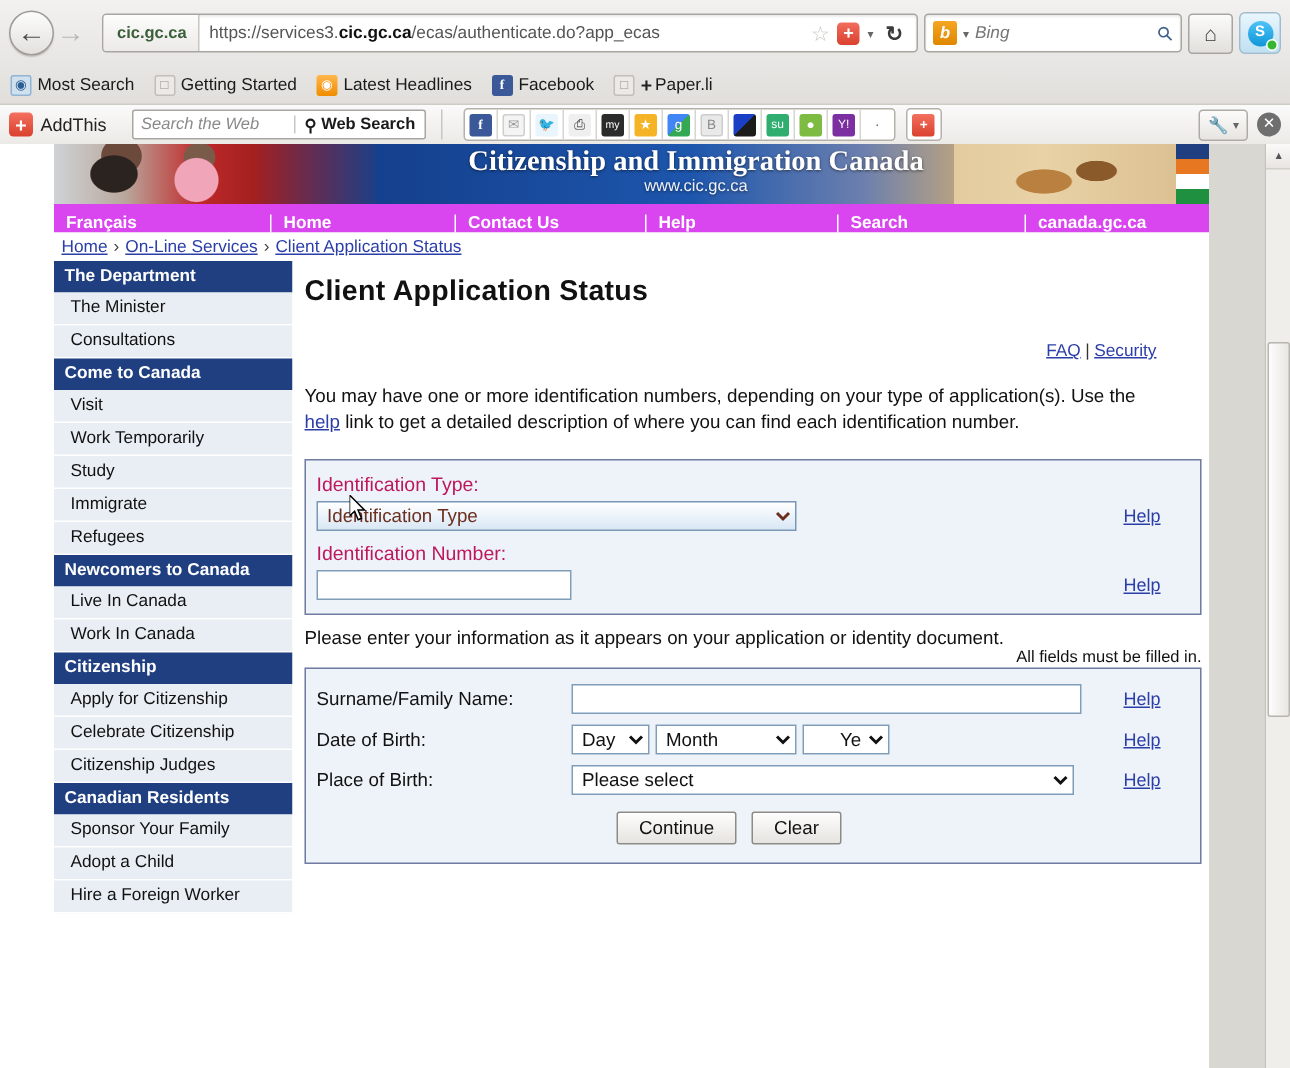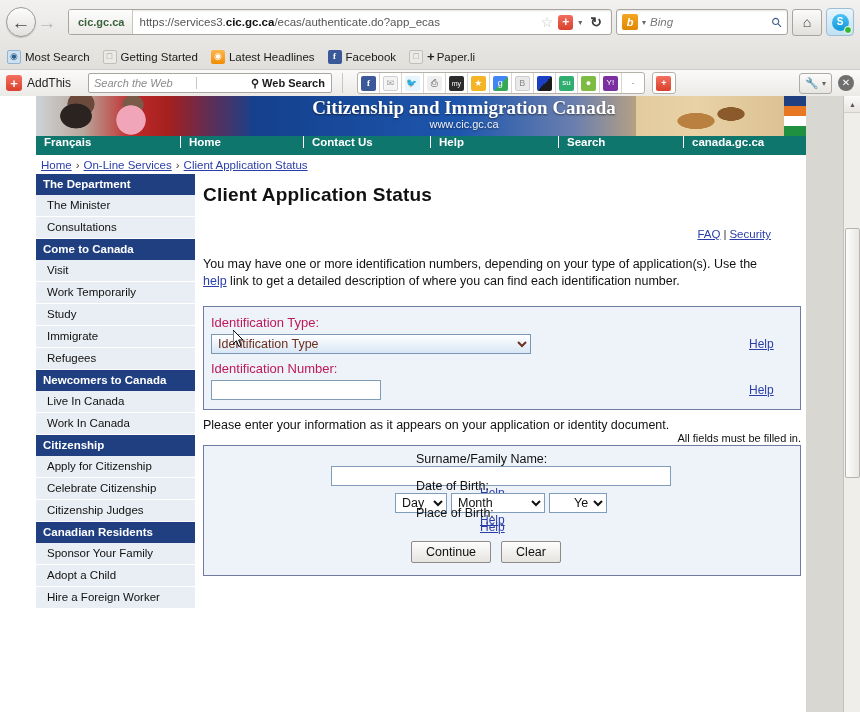--- a/index.html
+++ b/index.html
@@ -142,21 +142,20 @@
     width: 16px; height: 16px; border-radius: 3px;
     background: linear-gradient(#f4705f,#d9412e);
     color: #fff; font-size: 13px; font-weight: bold; line-height: 1;
     display: flex; align-items: center; justify-content: center;
   }
   .at-name { font-size: 12px; color: #222; }
   .at-search {
     display: flex; align-items: center; height: 20px;
     border: 1px solid #a9a6a1; border-radius: 2px; background: #fff;
     margin-left: 10px;
-    gap: 48px;
   }
   .at-search .ph {
     width: 108px; padding: 0 5px; font-size: 11px; color: #8a8a8a; font-style: italic;
     border-right: 1px solid #cac7c2;
   }
   .at-search .btn {
     padding: 0 6px; font-size: 11px; font-weight: bold; color: #1a1a1a;
     display: flex; align-items: center; gap: 3px;
   }
   .at-sep { width: 1px; height: 20px; background: #c9c6c0; margin: 0 3px; }
@@ -233,22 +232,22 @@
     text-shadow: 0 1px 2px rgba(0,0,0,.5);
   }
   .banner .flagstrip {
     position: absolute; right: 0; top: 0; width: 22px; height: 40px;
     display: flex; flex-direction: column;
   }
   .banner .flagstrip i { display: block; width: 22px; height: 10px; }
 
   
   .navblack {
-    width: 770px; height: 19px; background: #0f766e;
-    display: flex; align-items: flex-start;
+    width: 770px; height: 19px; background: #d946ef;
+    display: flex; align-items: flex-end;
     font-size: 11.5px; font-weight: bold; color: #ffffff;
   }
   .navblack .ni {
     display: flex; align-items: center; padding-left: 8px;
     border-right: 1px solid #ffffff; white-space: nowrap;
   }
   .navblack .ni:last-child { border-right: none; }
 
   
   .crumbs {
@@ -318,21 +317,21 @@
     border: 1px solid #7a97b5;
   }
 
   .noticeline { font-size: 12.5px; color: #111; margin: 8px 0 0 0; }
   .allfields { font-size: 11px; color: #111; text-align: right; width: 598px; margin-bottom: 1px; }
 
   .formbox2 {
     border: 1px solid #6f7ba0; background: #eef3f9;
     width: 598px; padding: 6px 9px 8px 7px;
   }
-  .frow { display: flex; align-items: center; height: 27px; flex-direction: column; }
+  .frow { display: flex; align-items: center; height: 27px; }
   .flabel { width: 170px; font-size: 12.5px; color: #111; }
   .fctrl { flex: 1; display: flex; align-items: center; gap: 4px; }
   .btnrow { display: flex; justify-content: center; gap: 10px; padding: 8px 0 4px 0; margin-left:-30px;}
   button.gbtn {
     font-family: "Liberation Sans", sans-serif;
     font-size: 12.5px; color: #111;
     background: linear-gradient(#fdfdfd,#e6e4e0);
     border: 1px solid #8e8b86; border-radius: 2px;
     padding: 3px 14px; box-shadow: 0 1px 0 rgba(255,255,255,.8) inset;
   }
@@ -609,20 +608,25 @@
                 </select>
                 <select class="sel" style="width:58px;padding-left:20px;">
                   <option>Year</option>
                 </select>
               </div>
               <a class="helplink">Help</a>
             </div>
 
             <div class="frow">
               <div class="flabel">Place of Birth:</div>
+              <div class="fctrl">
+                <select class="sel" style="width:335px;">
+                  <option>Please select</option>
+                </select>
+              </div>
               <a class="helplink">Help</a>
             </div>
 
             <div class="btnrow">
               <button class="gbtn">Continue</button>
               <button class="gbtn">Clear</button>
             </div>
           </div>
 
         </div>

